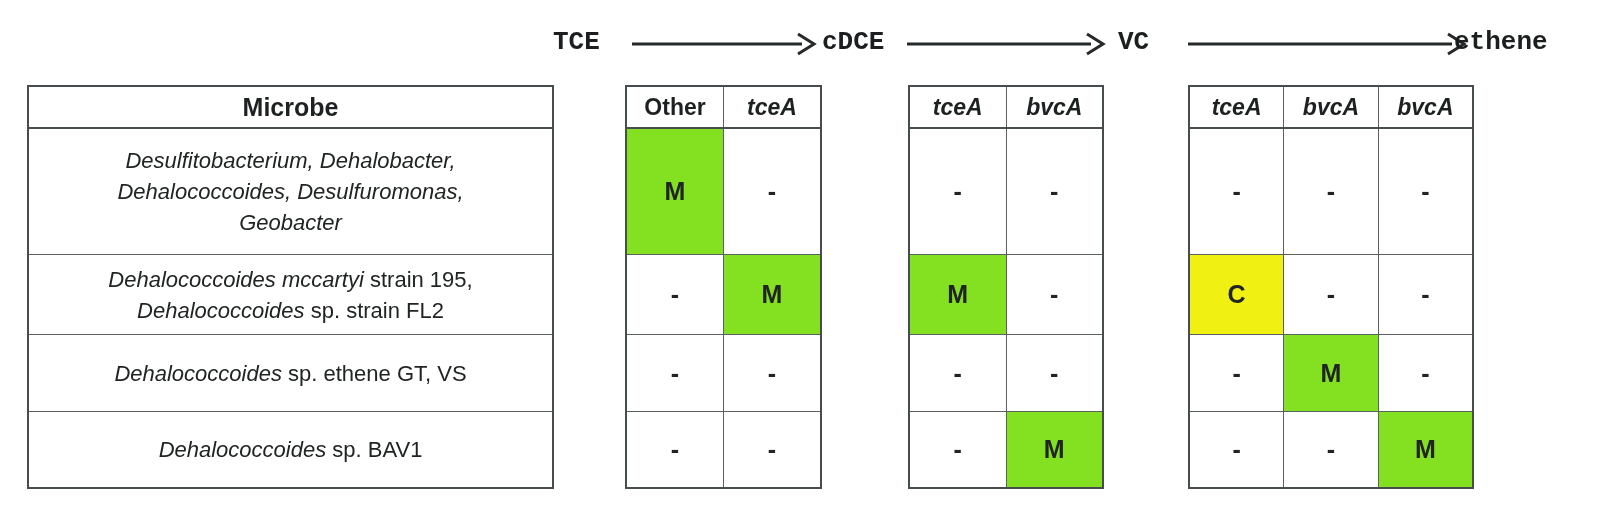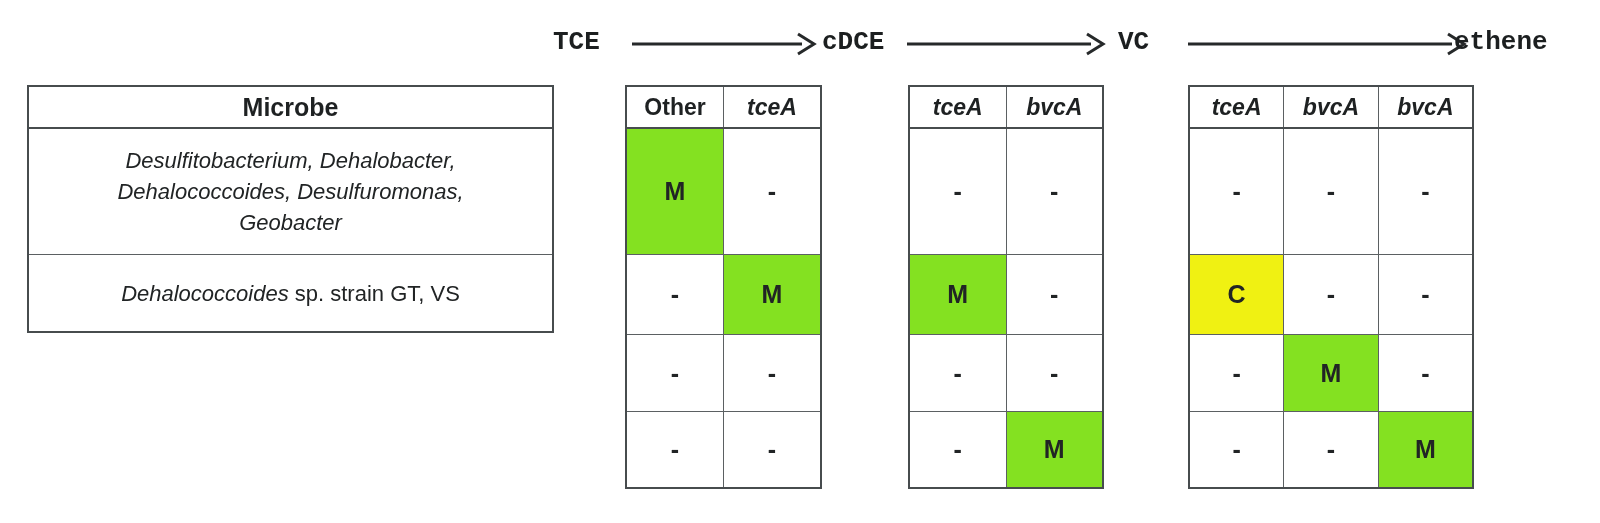--- a/index.html
+++ b/index.html
@@ -117,24 +117,41 @@
         <tr class="hdr">
       <td class="mhdr">Microbe</td>
     </tr>
     <tr class="r1">
       <td class="mcell">
         <div class="mline"><span class="seg-it">Desulfitobacterium, Dehalobacter,</span></div>
         <div class="mline"><span class="seg-it">Dehalococcoides, Desulfuromonas,</span></div>
         <div class="mline"><span class="seg-it">Geobacter</span></div>
       </td>
     </tr>
-    <tr class="r3">
-      <td class="mcell">
-        <div class="mline">
-          <span class="seg-it">Dehalococcoides</span><span class="seg-n"> sp. strain GT, VS</span>
+    <tr class="r2">
+      <td class="mcell">
+        <div class="mline">
+          <span class="seg-it">Dehalococcoides mccartyi</span><span class="seg-n"> strain 195,</span>
+        </div>
+        <div class="mline">
+          <span class="seg-it">Dehalococcoides</span><span class="seg-n"> sp. strain FL2</span>
+        </div>
+      </td>
+    </tr>
+    <tr class="r3">
+      <td class="mcell">
+        <div class="mline">
+          <span class="seg-it">Dehalococcoides</span><span class="seg-n"> sp. ethene GT, VS</span>
+        </div>
+      </td>
+    </tr>
+    <tr class="r4">
+      <td class="mcell">
+        <div class="mline">
+          <span class="seg-it">Dehalococcoides</span><span class="seg-n"> sp. BAV1</span>
         </div>
       </td>
     </tr>
   </tbody>
     </table>
 
   <table class="panel" id="step-table-1">
     <tbody>
         <tr class="hdr">
       <td>Other</td>

